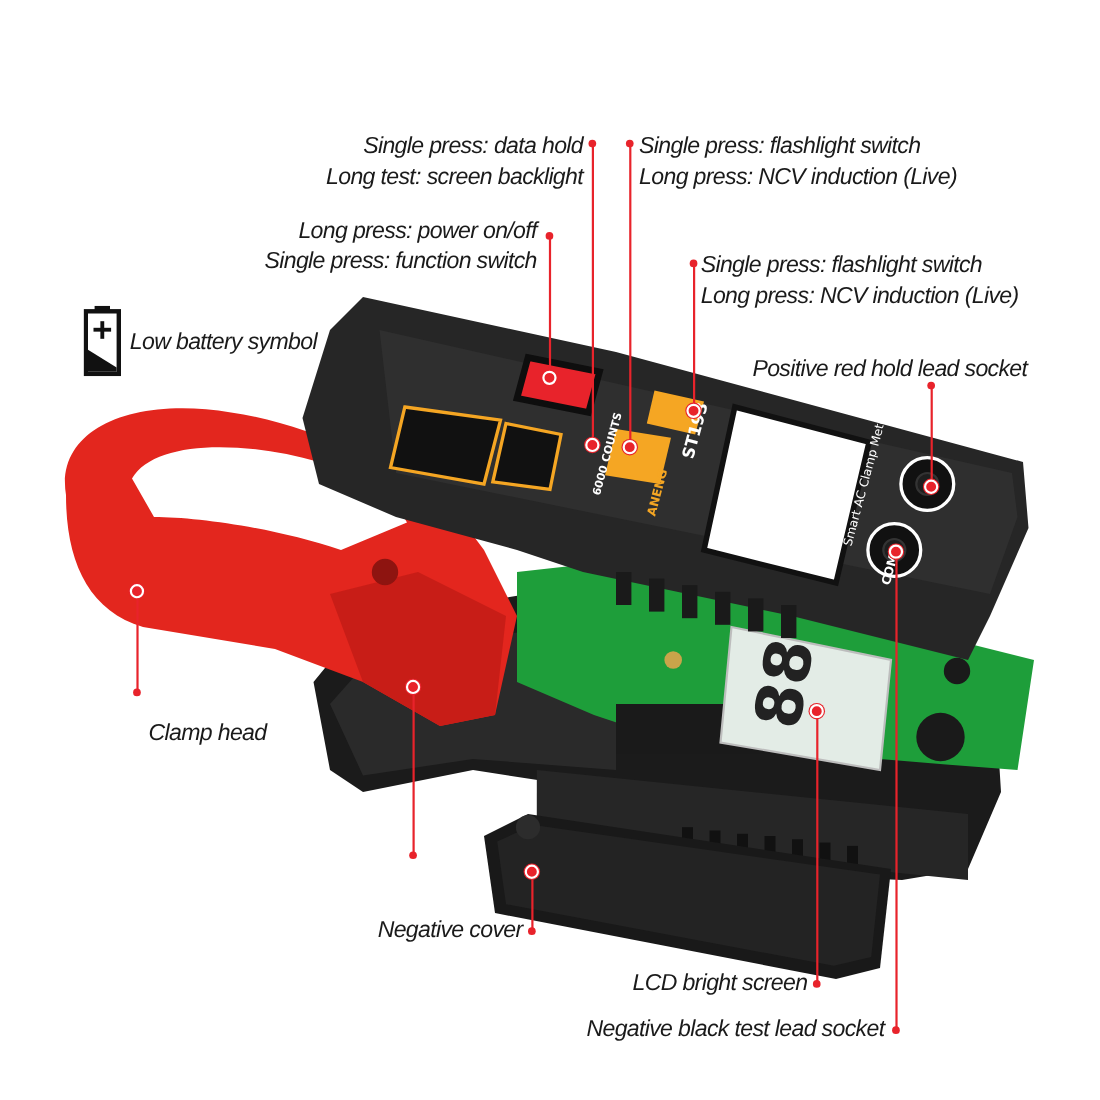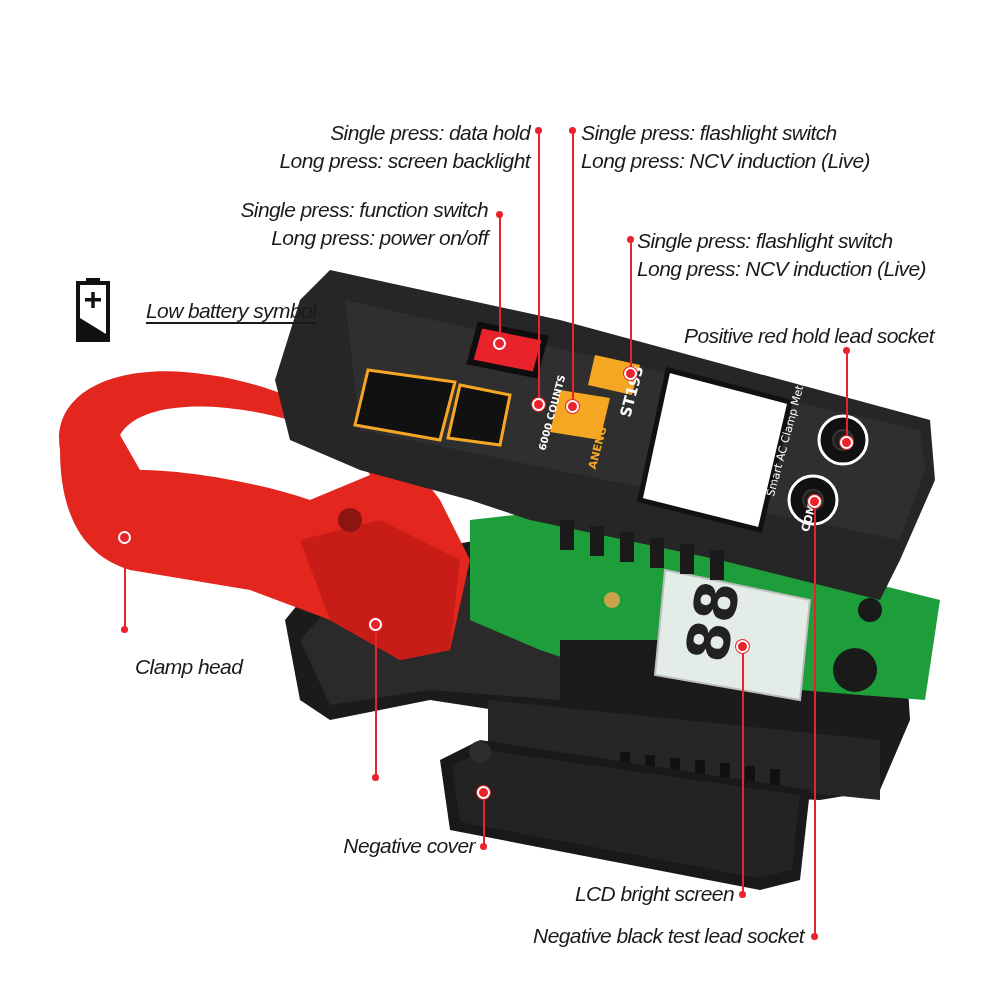--- a/index.html
+++ b/index.html
@@ -11,21 +11,21 @@
     position: absolute;
     font-family: "Liberation Sans", sans-serif;
     font-style: italic;
     font-size: 21px;
     letter-spacing: -0.6px;
     color: #1a1a1a;
     white-space: nowrap;
     line-height: 28px;
   }
   .label.right { text-align: right; }
-  .label.underline span { text-decoration: underline; text-underline-offset: 4px; margin-left: 28px; }
+  .label.underline span { text-underline-offset: 4px; }
   .leader { position: absolute; background: #e8232b; width: 2px; }
   .dot { position: absolute; width: 7px; height: 7px; border-radius: 50%; background: #e8232b; }
   .ring { position: absolute; width: 13px; height: 13px; border-radius: 50%; border: 2.5px solid #ffffff; background: #e8232b; box-shadow: 0 0 0 1px #e8232b; }
   .battery-icon { position: absolute; left: 76px; top: 278px; width: 34px; height: 64px; }
 </style>
 </head>
 <body>
 
 <div class="stage">
 
@@ -110,26 +110,26 @@
   <svg class="battery-icon" viewBox="0 0 34 64">
     <rect x="10" y="0" width="14" height="6" fill="#111"></rect>
     <rect x="2" y="5" width="30" height="57" fill="none" stroke="#111" stroke-width="4"></rect>
     <path d="M4 40 L30 56 L30 60 L4 60 Z" fill="#111"></path>
     <rect x="9" y="20" width="16" height="3.5" fill="#111"></rect>
     <rect x="15.25" y="14" width="3.5" height="16" fill="#111"></rect>
   </svg>
 
   <div class="label right" style="right:470px; top:119px;">
     <div>Single press: data hold</div>
-    <div>Long press: screen backlight</div>
+    <div>Long test: screen backlight</div>
   </div>
 
   <div class="label right" style="right:512px; top:196px;">
+    <div>Long press: power on/off</div>
     <div>Single press: function switch</div>
-    <div>Long press: power on/off</div>
   </div>
 
   <div class="label" style="left:581px; top:119px;">
     <div>Single press: flashlight switch</div>
     <div>Long press: NCV induction (Live)</div>
   </div>
 
   <div class="label" style="left:637px; top:227px;">
     <div>Single press: flashlight switch</div>
     <div>Long press: NCV induction (Live)</div>

